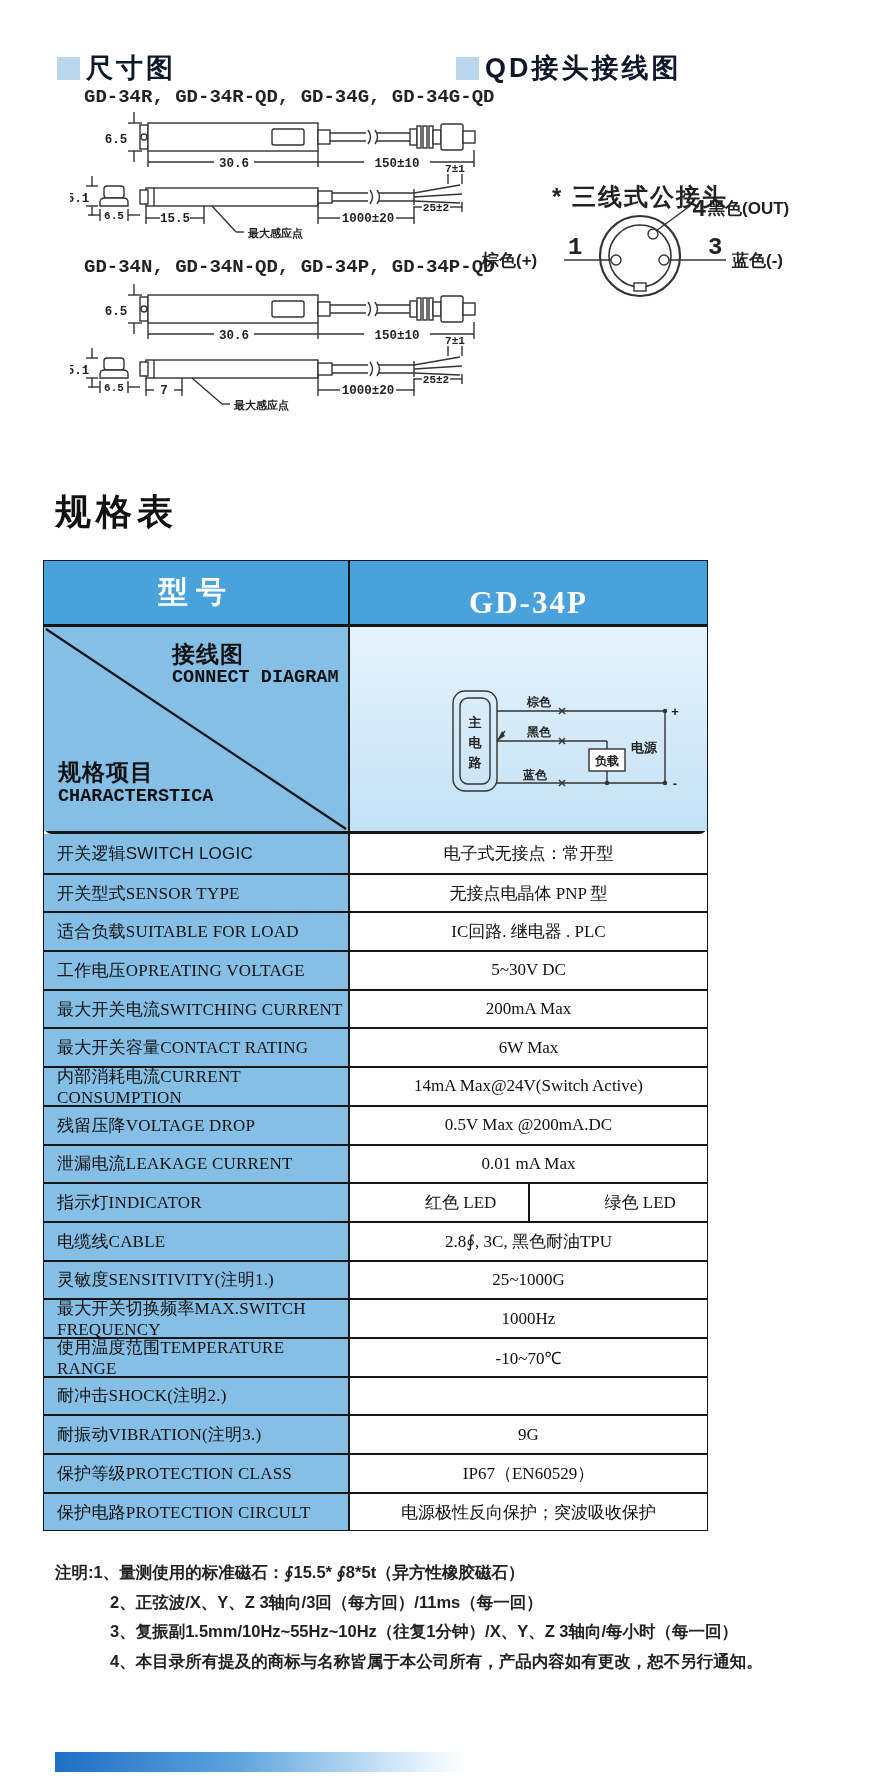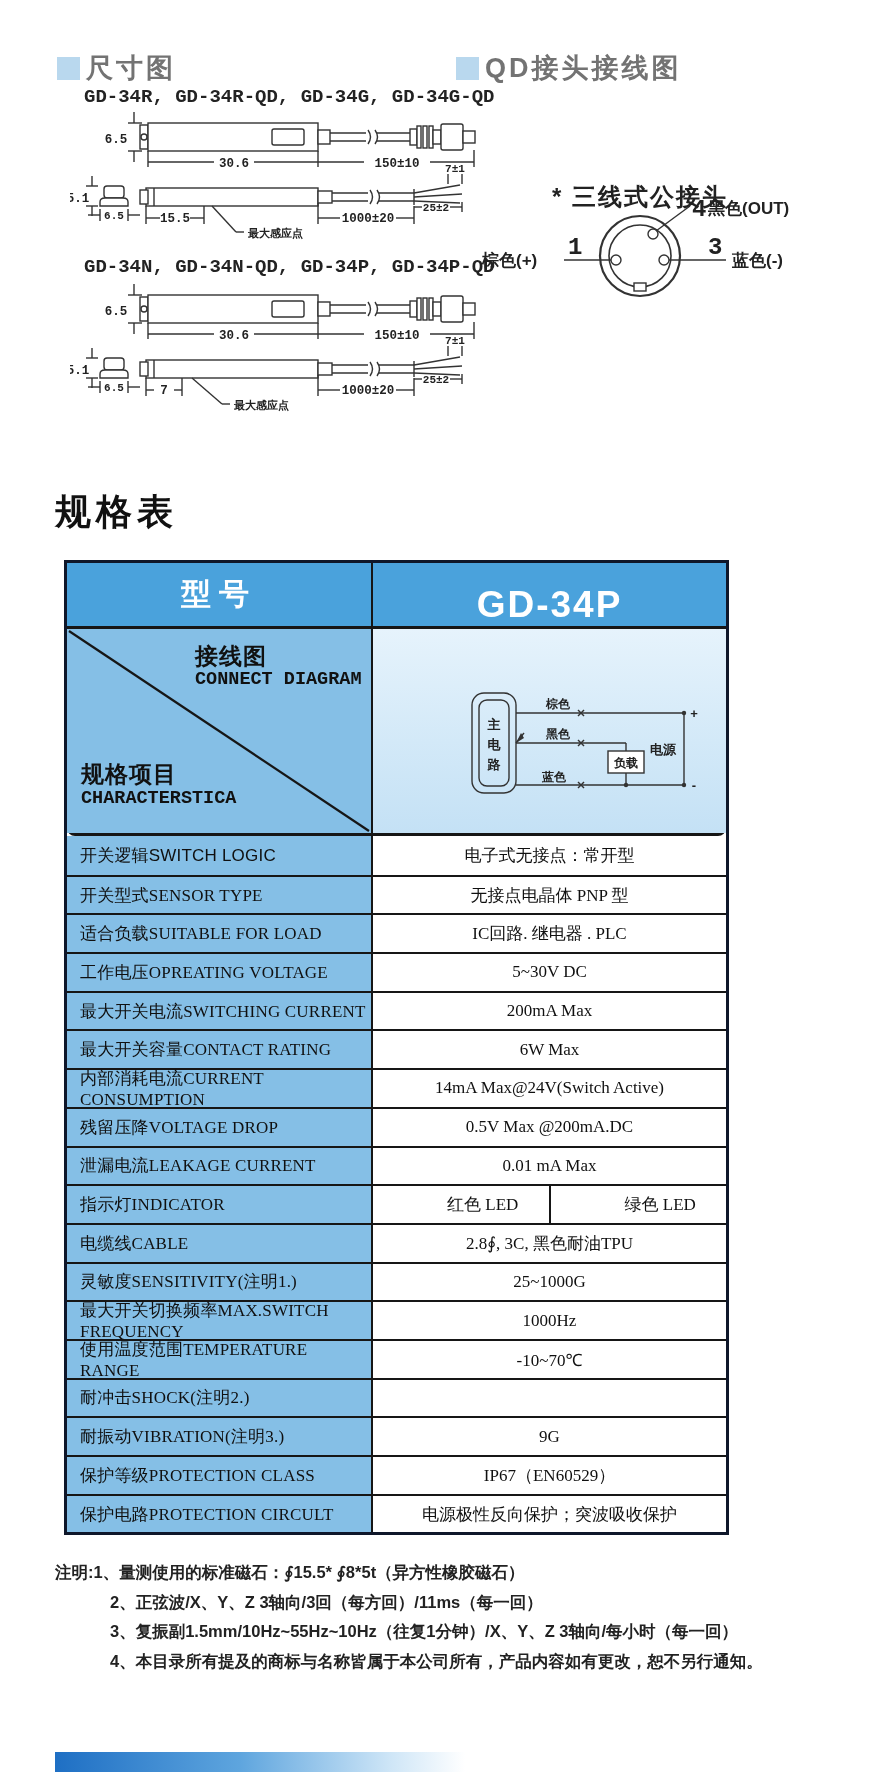--- a/index.html
+++ b/index.html
@@ -1,35 +1,35 @@
 <!DOCTYPE html>
 <html><head>
 <meta charset="utf-8">
 <style>
   html,body{margin:0;padding:0;background:#fff;}
   .page{position:relative;width:891px;height:1779px;background:#fff;overflow:hidden;
         font-family:"Liberation Sans","DejaVu Sans",sans-serif;color:#1a1a1a;}
   .sq{position:absolute;width:23px;height:23px;background:#b9d8ee;}
-  .sec-title{position:absolute;font-size:27px;font-weight:bold;letter-spacing:3px;color:#737373;}
+  .sec-title{position:absolute;font-size:27px;font-weight:bold;letter-spacing:3px;color:#0f172a;}
   .models{position:absolute;font-family:"Liberation Mono","DejaVu Sans Mono",monospace;
           font-size:19px;font-weight:bold;color:#222;letter-spacing:0;}
   .dimsvg{position:absolute;left:70px;width:410px;height:155px;}
   .qdsvg{position:absolute;left:470px;top:182px;width:410px;height:140px;}
   .qdnote{position:absolute;left:552px;top:181px;font-size:24px;font-weight:bold;color:#222;letter-spacing:2px;}
   .dl{stroke:#333;stroke-width:1.4;fill:none;}
   .fw{fill:#fff;}
   .dt{fill:#222;font:12.5px "Liberation Mono","DejaVu Sans Mono",monospace;text-anchor:middle;font-weight:bold;}
   .dts{fill:#222;font:11px "Liberation Mono","DejaVu Sans Mono",monospace;text-anchor:middle;font-weight:bold;}
   .cjk{font-family:"Liberation Sans","DejaVu Sans",sans-serif;}
   .spec-title{position:absolute;left:55px;top:488px;font-size:36px;font-weight:bold;letter-spacing:5px;color:#111;}
-  .spectable{position:absolute;left:64px;top:560px;width:665px;border:3px solid #0f172a;box-sizing:border-box;background:#fff;}
+  .spectable{position:absolute;left:43px;top:560px;width:665px;border:1px solid #0f172a;box-sizing:border-box;background:#fff;}
   .hdr{display:flex;height:63px;border-bottom:3px solid #161616;background:#4aa2dc;}
   .hdr .hcell{display:flex;align-items:center;justify-content:center;color:#fff;font-weight:bold;}
   .hcell.left{width:306px;border-right:2.5px solid #161616;font-size:30px;letter-spacing:8px;box-sizing:border-box;}
-  .hcell.right{flex:1;font-family:Liberation Sans, sans-serif;font-size:37px;letter-spacing:2px;margin-top:21px;}
+  .hcell.right{flex:1;font-family:Liberation Serif, serif;font-size:31px;letter-spacing:2px;margin-top:21px;}
   .diag{display:flex;height:204px;border-bottom:3px solid #161616;border-radius:8px;}
   .diagleft{position:relative;width:306px;border-right:2.5px solid #161616;background:#85bfe6;box-sizing:border-box;overflow:hidden;}
   .diagleft svg{position:absolute;left:0;top:0;width:100%;height:100%;}
   .connect-label{position:absolute;left:128px;top:14px;line-height:1.15;}
   .charact-label{position:absolute;left:14px;bottom:24px;line-height:1.15;}
   .lbl-cn{font-size:23px;font-weight:bold;color:#111;letter-spacing:1px;}
   .lbl-en{font-family:"Liberation Mono","DejaVu Sans Mono",monospace;font-size:18.5px;font-weight:bold;color:#111;}
   .diagright{position:relative;flex:1;background:linear-gradient(180deg,#e6f3fc 0%,#d3e9f8 55%,#c4e1f5 100%);}
   .wiring{position:absolute;right:10px;top:56px;width:250px;height:120px;}
   .wt{fill:#222;font:13px "Liberation Sans","DejaVu Sans",sans-serif;text-anchor:middle;font-weight:bold;}

